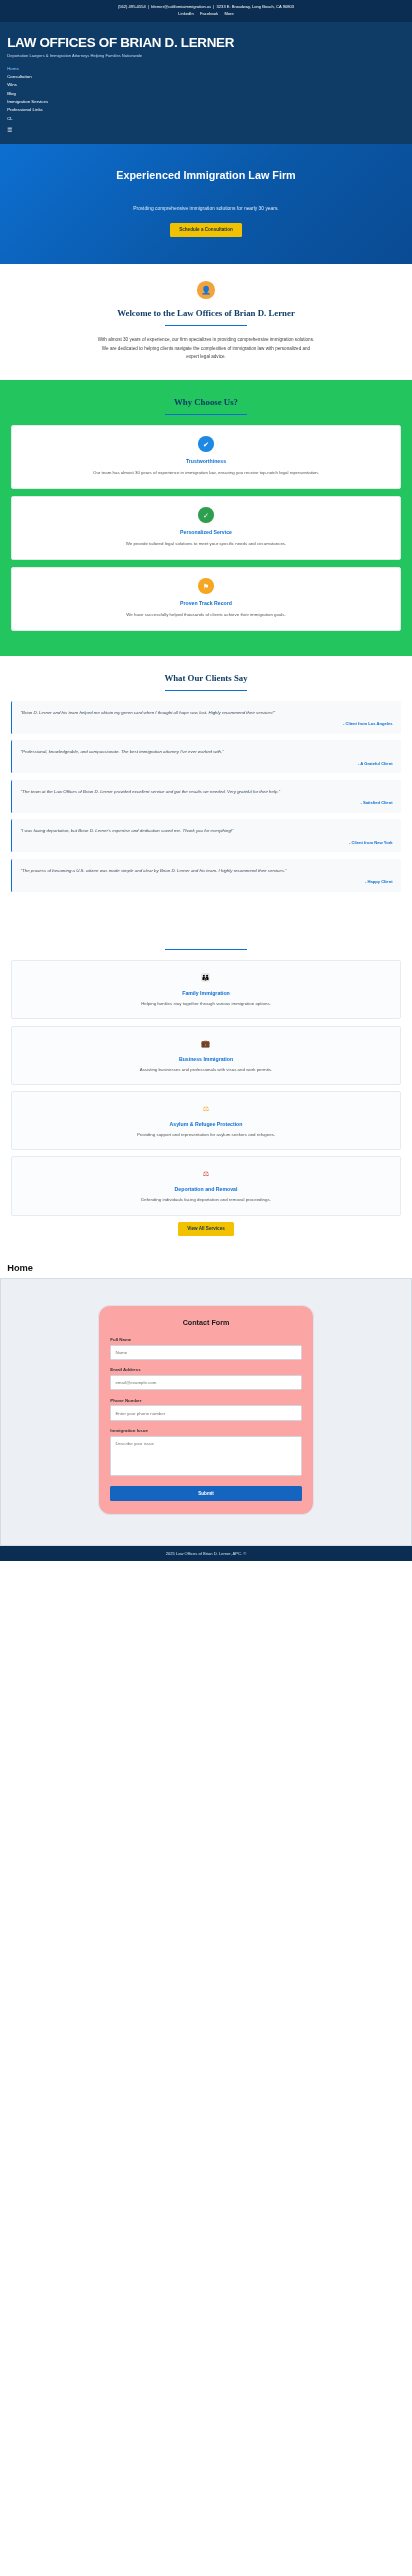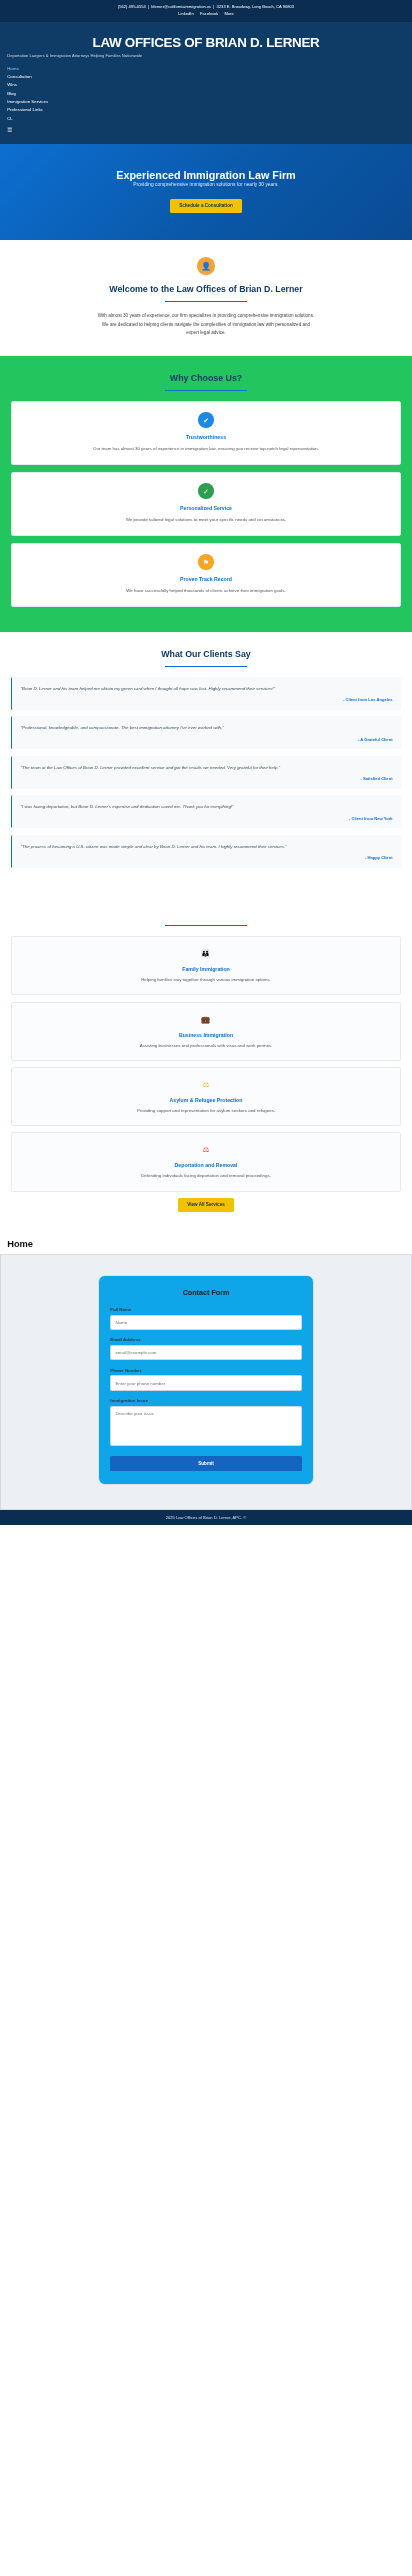--- a/index.html
+++ b/index.html
@@ -29,21 +29,20 @@
     background: #0f3b67;
     color: #fff;
     padding: 13.4px 7.2px 8.2px 7.2px;
   }
   .brand-title {
     font-size: 13.4px;
     font-weight: bold;
     letter-spacing: -0.3px;
     line-height: 1.12;
     margin-bottom: 3.1px;
-    text-align: center;
   }
   .brand-tagline {
     font-size: 4.1px;
     color: #c7d8ea;
     margin-bottom: 6.2px;
   }
   .main-nav { font-size: 4.4px; line-height: 1.9; }
   .main-nav a {
     color: #ffffff;
     text-decoration: none;
@@ -59,21 +58,21 @@
   
   .hero {
     background: linear-gradient(135deg, #0d6fd1 0%, #0a58a8 55%, #0a4b93 100%);
     color: #fff;
     text-align: center;
     padding: 24px 15.5px 27px 15.5px;
   }
   .hero h1 {
     font-size: 10.8px;
     line-height: 1.3;
-    margin-bottom: 0;
+    margin-bottom: 24px;
     font-weight: bold;
   }
   .hero p {
     font-size: 4.9px;
     color: #dbe9f8;
     margin-bottom: 11.3px;
   }
   .btn-gold {
     display: inline-block;
     background: #f2c200;
@@ -89,20 +88,21 @@
   
   .section { padding: 17.5px 11.3px; }
   .section.alt { background: #22c55e; }
   .section-title {
     text-align: center;
     font-size: 8.8px;
     font-weight: bold;
     color: #0f3b67;
     line-height: 1.3;
     margin-bottom: 5.2px;
+    font-family: Liberation Serif, serif;
   }
   .title-rule {
     width: 82px;
     height: 1px;
     background: #0d6fd1;
     margin: 0 auto 10.3px auto;
   }
   .lead {
     font-size: 4.6px;
     line-height: 1.9;
@@ -209,25 +209,25 @@
     padding: 9.3px 7.2px 5.2px 7.2px;
   }
 
   
   .form-wrap {
     background: #eceff3;
     border: 0.5px solid #d6dce3;
     padding: 12.4px 9.3px 15.5px 9.3px;
   }
   .form-card {
-    background: #0ea5e9;
+    background: #fca5a5;
     border: 0.5px solid #dde3e9;
-    border-radius: 7px;
+    border-radius: 12px;
     max-width: 216px;
-    margin: 8px auto;
+    margin: 14px auto;
     padding: 11.3px 11.3px 13.4px 11.3px;
   }
   .form-card h2 {
     text-align: center;
     font-size: 7.2px;
     color: #1a1a1a;
     font-weight: bold;
     margin-bottom: 10.3px;
   }
   .field { margin-bottom: 7.7px; }

